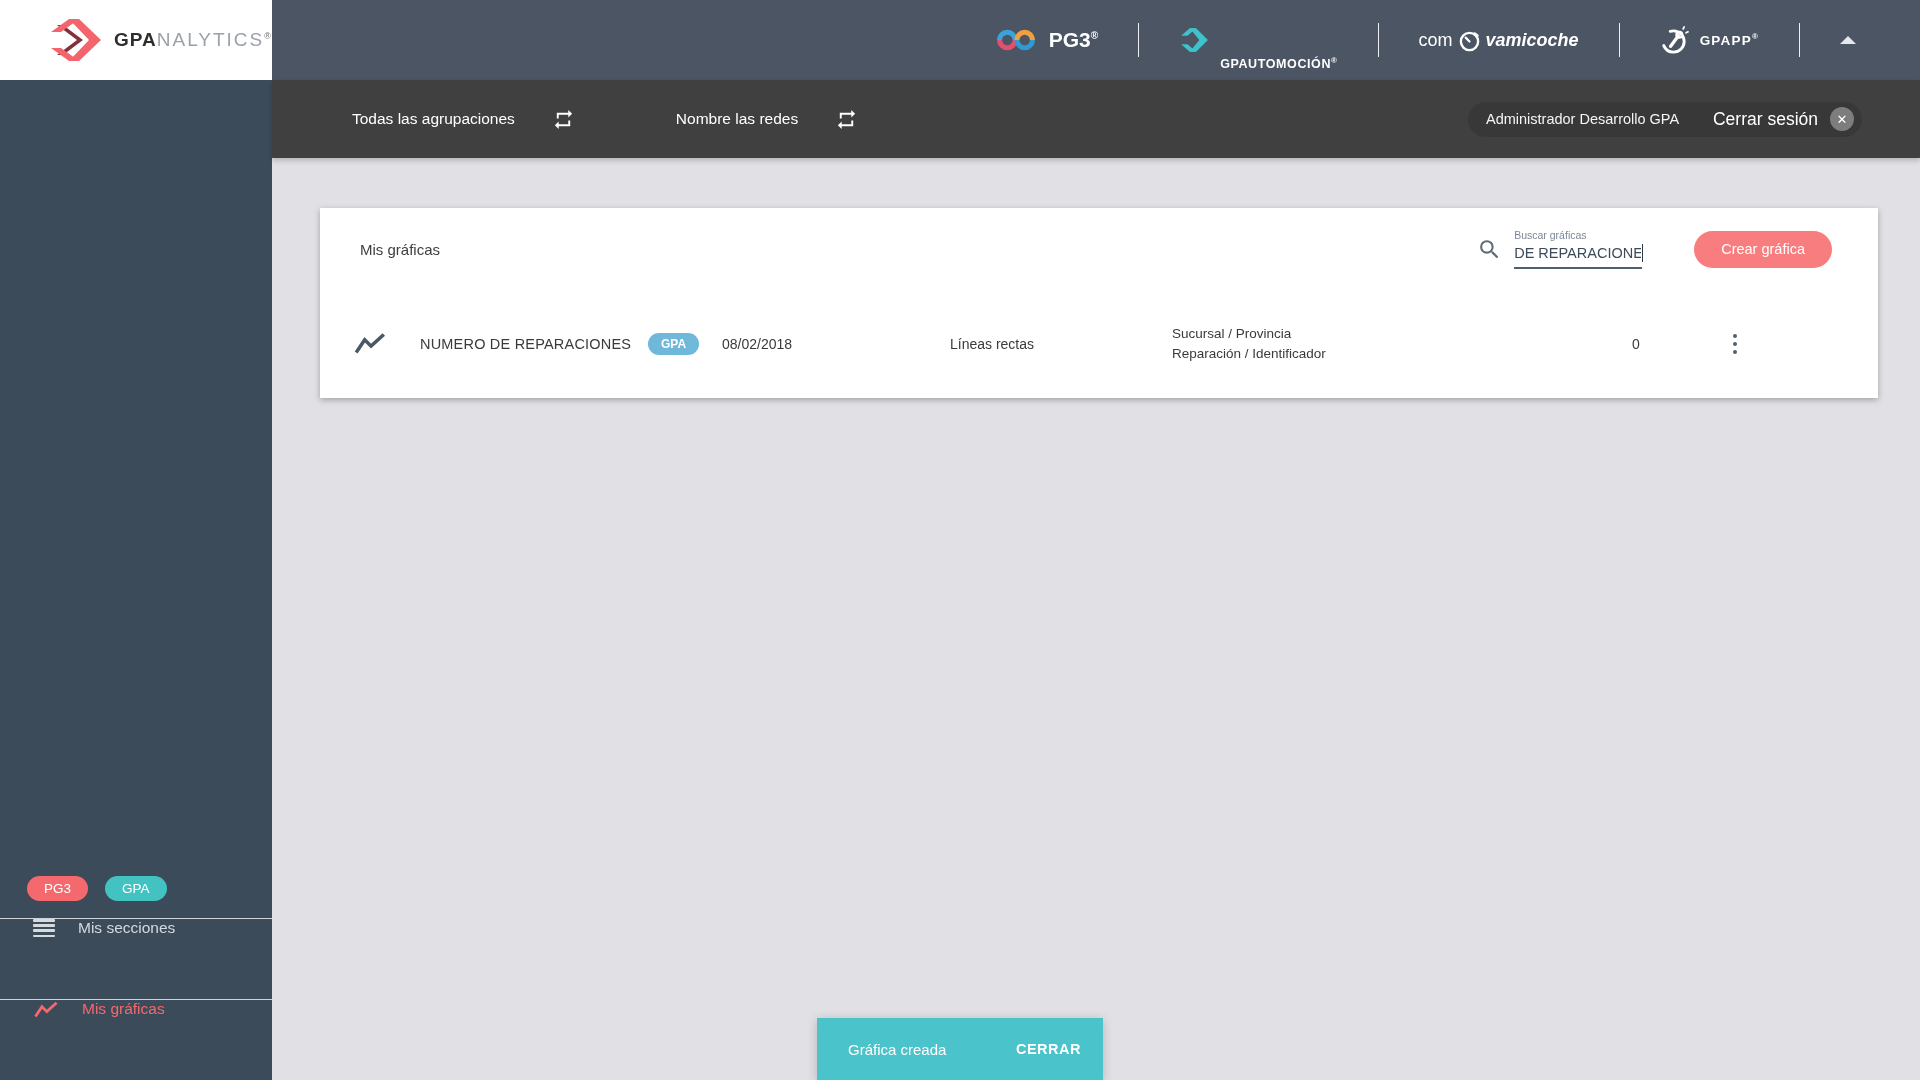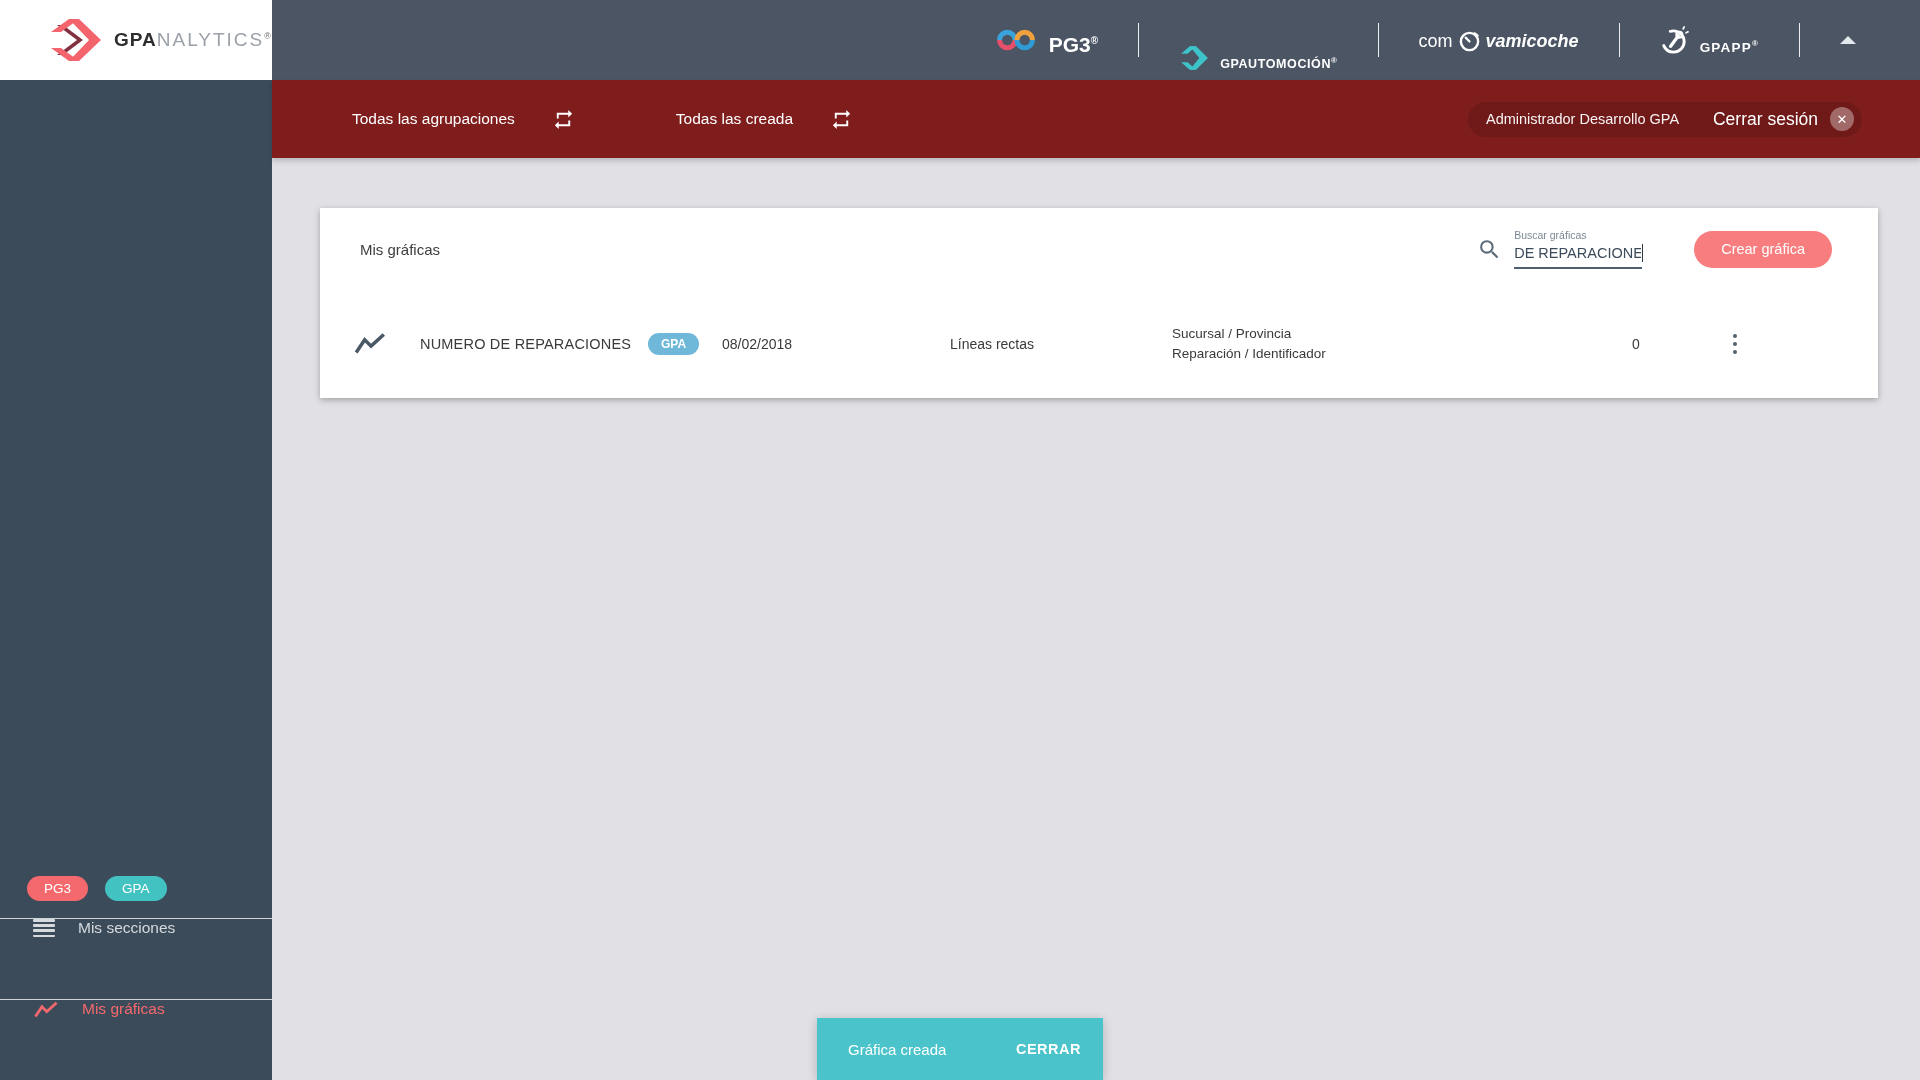--- a/index.html
+++ b/index.html
@@ -23,35 +23,35 @@
   .sdivider { height:1px; background:#ced4d9; }
   .side-item { height:80px; display:flex; align-items:flex-start; padding-left:33px; gap:23px;
                font-size:15.5px; color:#d5dade; cursor:pointer; }
   .side-item.active { color:#f4696d; }
   .hamburger { width:22px; display:flex; flex-direction:column; gap:2.6px; }
   .hamburger span { display:block; height:2.6px; background:#d5dade; border-radius:1px; }
 
   
   .topbar { position:absolute; left:272px; top:0; width:1648px; height:80px; background:#4b5564;
             display:flex; align-items:center; justify-content:flex-end; padding-right:64px; }
-  .brand { display:flex; align-items:flex-end; gap:11px; color:#fff; cursor:pointer; white-space:nowrap; }
+  .brand { display:flex; align-items:center; gap:11px; color:#fff; cursor:pointer; white-space:nowrap; }
   .vsep { width:1px; height:34px; background:rgba(255,255,255,0.9); margin:0 40px; }
   .brand-pg3-text { font-size:21px; font-weight:bold; }
   .brand-pg3-text sup { font-size:10px; }
   .brand-auto-text { font-size:12.5px; letter-spacing:0.6px; font-weight:600;margin-top:48px; }
   .brand-auto-text sup { font-size:8px; }
   .brand-comova { font-size:18px; gap:5px; }
   .brand-comova .post { font-weight:bold; font-style:italic; }
   .brand-gpapp-text { font-size:13.5px; letter-spacing:1.2px; font-weight:600; }
   .brand-gpapp-text sup { font-size:8px; }
   .collapse-arrow { width:0; height:0; border-left:8px solid transparent; border-right:8px solid transparent;
                     border-bottom:8px solid #e4e7eb; cursor:pointer; }
 
   
-  .filterbar { position:absolute; left:272px; top:80px; width:1648px; height:78px; background:#7f1d1d;
+  .filterbar { position:absolute; left:272px; top:80px; width:1648px; height:78px; background:#404040;
                display:flex; align-items:center; padding-left:80px;
                box-shadow:0 3px 5px rgba(0,0,0,0.18); }
   .filter-group { display:flex; align-items:center; color:#fff; font-size:15.5px; cursor:pointer; }
   .filter-group .repeat { margin-left:37px; display:flex; }
   .filter-group + .filter-group { margin-left:101px; }
   .user-pill { margin-left:auto; margin-right:58px; width:394px; height:35px; border-radius:18px;
                background:rgba(0,0,0,0.115); display:flex; align-items:center; padding:0 8px 0 18px; }
   .user-name { color:rgba(255,255,255,0.95); font-size:14.5px; }
   .logout { margin-left:auto; display:flex; align-items:center; gap:12px; cursor:pointer; }
   .logout-label { color:#fff; font-size:17.5px; }
@@ -190,21 +190,21 @@
   <div class="filterbar">
     <div class="filter-group">
       <span>Todas las agrupaciones</span>
       <span class="repeat">
         <svg width="23" height="23" viewBox="0 0 24 24">
             <path d="M7 7h10v3l4-4-4-4v3H5v6h2V7zm10 10H7v-3l-4 4 4 4v-3h12v-6h-2v4z" fill="#fff"></path>
           </svg>
       </span>
     </div>
     <div class="filter-group">
-      <span>Todas las creada</span>
+      <span>Nombre las redes</span>
       <span class="repeat">
         <svg width="23" height="23" viewBox="0 0 24 24">
             <path d="M7 7h10v3l4-4-4-4v3H5v6h2V7zm10 10H7v-3l-4 4 4 4v-3h12v-6h-2v4z" fill="#fff"></path>
           </svg>
       </span>
     </div>
     <div class="user-pill">
       <span class="user-name">Administrador Desarrollo GPA</span>
       <span class="logout">
         <span class="logout-label">Cerrar sesión</span>

